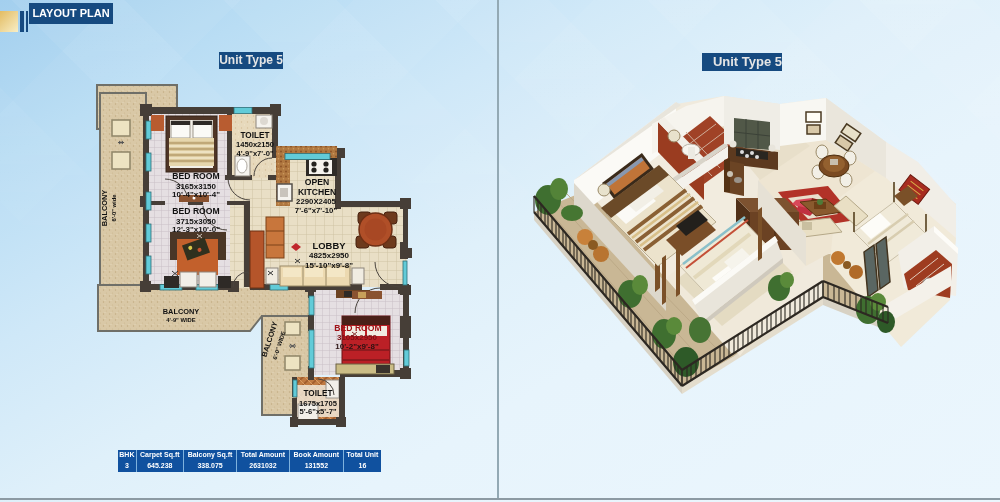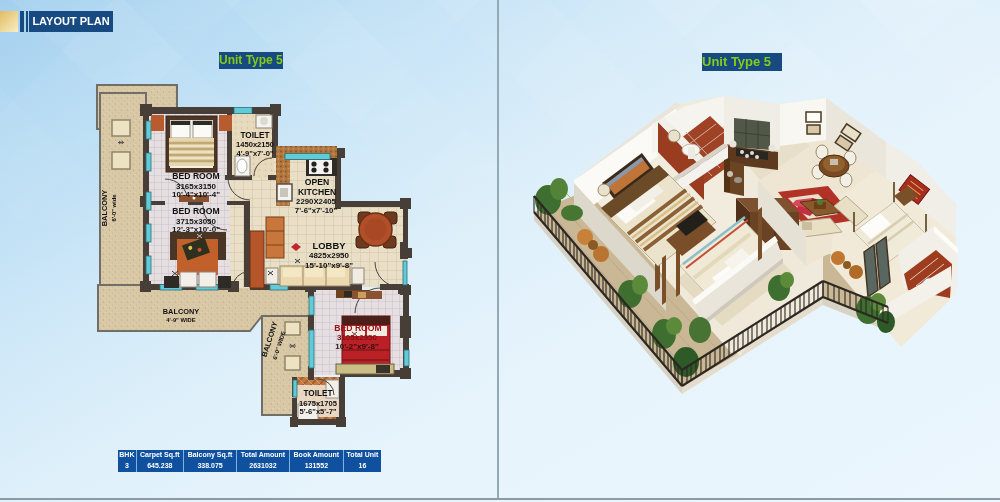--- a/index.html
+++ b/index.html
@@ -7,23 +7,23 @@
 #bg{position:absolute;left:0;top:0;width:1000px;height:502px;
 background:linear-gradient(150deg,#a3cfee 0%,#b9ddf4 15%,#cfe8f8 32%,#dff0fa 48%,#e7f4fc 65%,#ebf6fd 100%);}
 #bgstripes{position:absolute;left:0;top:0;width:1000px;height:300px;
 background:repeating-linear-gradient(45deg,rgba(255,255,255,0) 0 70px,rgba(255,255,255,0.07) 70px 150px),
 repeating-linear-gradient(135deg,rgba(255,255,255,0) 0 80px,rgba(255,255,255,0.06) 80px 170px);
 -webkit-mask-image:linear-gradient(180deg,rgba(0,0,0,1),rgba(0,0,0,0));}
 #divider{position:absolute;left:497px;top:0;width:2px;height:500px;background:#93a9b4;}
 #bottomline{position:absolute;left:0;top:498px;width:1000px;height:2px;background:#8c9aa3;}
 #goldsq{position:absolute;left:0;top:11px;width:18px;height:21px;background:linear-gradient(135deg,#e3bc62,#f8eec6);}
 .bluebar{position:absolute;top:11px;width:4px;height:21px;background:#164a80;}
-#lp{position:absolute;left:29px;top:11px;width:84px;height:21px;background:#164a80;color:#fff;
+#lp{position:absolute;left:29px;top:3px;width:84px;height:21px;background:#164a80;color:#fff;
 font-size:11px;font-weight:bold;line-height:21px;text-align:center;white-space:nowrap;}
-.unitlbl{position:absolute;background:#164a80;color:#84cc16;font-size:12px;font-weight:bold;text-align:left;}
+.unitlbl{position:absolute;background:#164a80;color:#e5e5e5;font-size:12px;font-weight:bold;text-align:right;}
 #u1{left:219px;top:52px;width:64px;height:17px;line-height:17px;}
 #u2{left:702px;top:53px;width:80px;height:18px;line-height:18px;font-size:13px;}
 #tbl{position:absolute;left:118px;top:450px;width:263px;height:22px;background:#10519f;color:#fff;}
 #tbl table{border-collapse:collapse;width:100%;height:100%;font-size:7px;font-weight:bold;}
 #tbl td{text-align:center;border-left:1px solid #7fb2dd;padding:0;line-height:1.25;}
 #tbl td:first-child{border-left:none;}
 </style>
 </head>
 <body>
 

